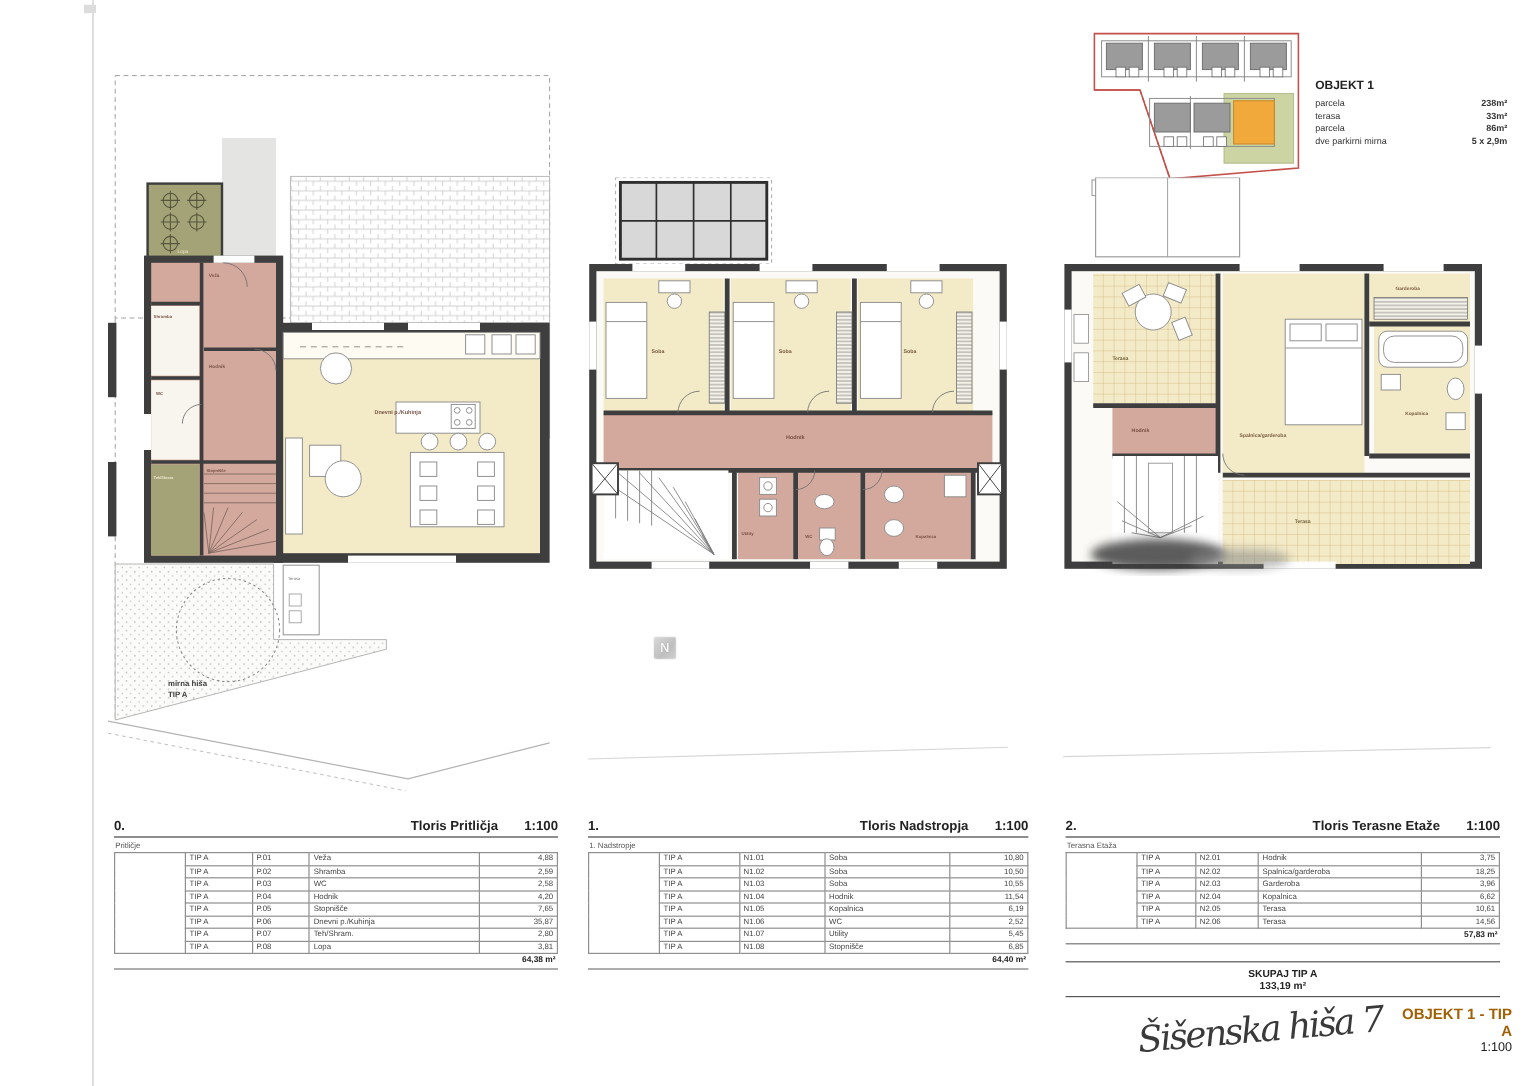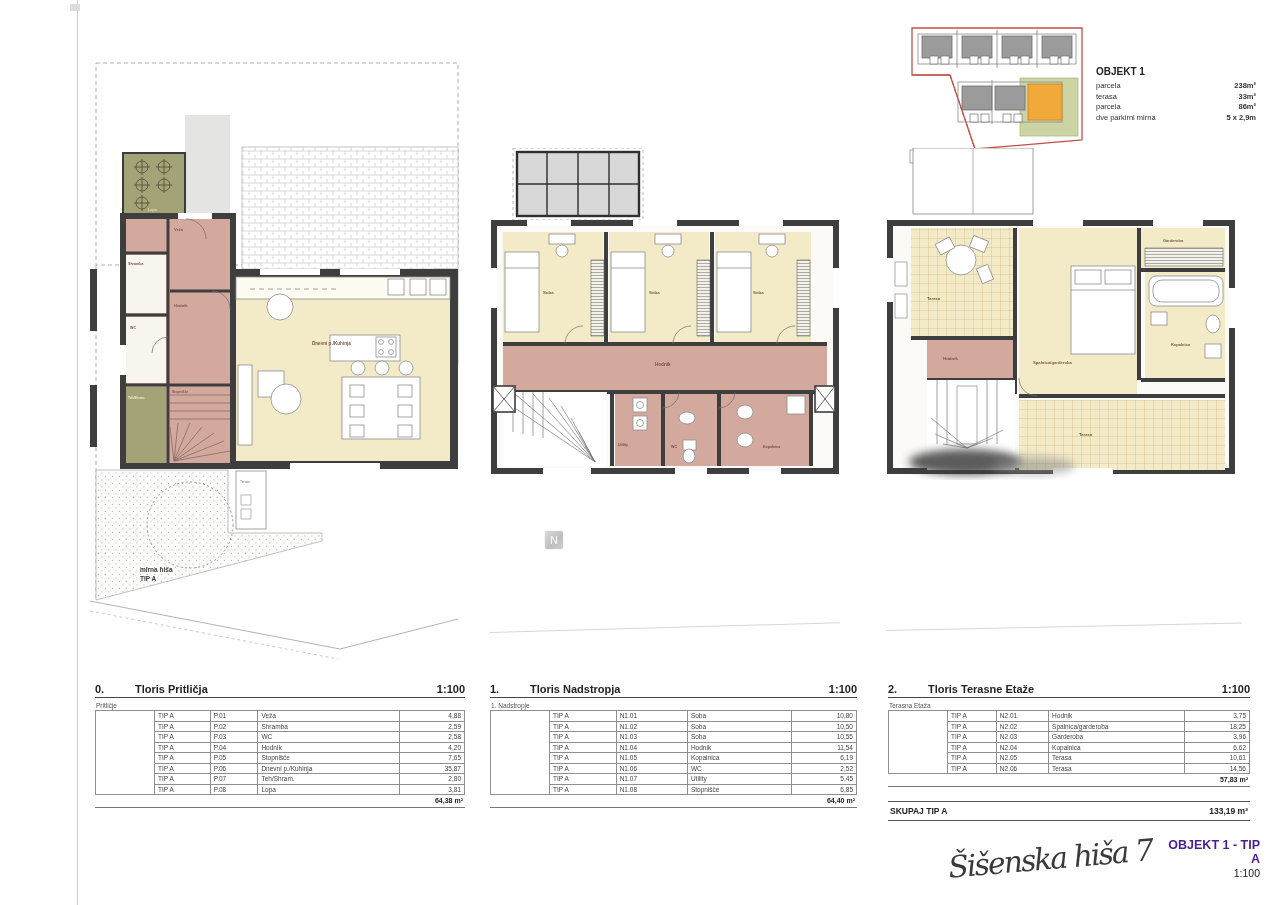--- a/index.html
+++ b/index.html
@@ -19,39 +19,39 @@
   
   .north{left:545px;top:531px;width:18px;height:18px;border-radius:2px;
          background:linear-gradient(135deg,#d9d9d9 0%,#bfbfbf 60%,#cfcfcf 100%);
          box-shadow:0 0 1px #aaa;display:flex;align-items:center;justify-content:center;
          font-size:11px;font-weight:bold;color:#f4f4f4;text-shadow:0 0 1px #909090;}
   
   .tblock{font-size:6.5px;color:#444;}
   .thead{display:flex;align-items:flex-end;font-size:11px;font-weight:bold;color:#222;
          border-bottom:1.5px solid #444;padding-bottom:2px;}
   .thead .idx{width:40px;text-align:left;}
-  .thead .ttl{flex:1;text-align:left;}
+  .thead .ttl{flex:1;text-align:right;}
   .thead .scl{width:50px;text-align:right;}
   .tsub{font-size:6.5px;color:#555;margin:4px 0 1px 1px;}
   table.rooms{border-collapse:collapse;width:100%;}
   table.rooms td{border:0.8px solid #8f8f8f;height:9.5px;padding:0 3px;
                  font-size:6.5px;color:#444;white-space:nowrap;}
   table.rooms td.swatch{width:52px;background:#fff;}
   table.rooms td.num{text-align:right;width:58px;}
   .ttotal{display:flex;justify-content:flex-end;font-weight:bold;font-size:7px;color:#222;
           padding:2px 2px 3px 0;border-bottom:1px solid #777;}
   .summary{margin-top:14px;border-top:1.3px solid #555;border-bottom:1.3px solid #555;
            display:flex;justify-content:space-between;align-items:center;
-           font-weight:bold;font-size:8.5px;color:#222;padding:4px 2px;}
+           font-weight:bold;font-size:8.5px;color:#222;padding:4px 2px;flex-direction:column;}
   
   .titleblock{left:948px;top:838px;width:312px;display:flex;align-items:center;gap:10px;}
   .signature{font-family:"DejaVu Serif",serif;font-style:italic;font-size:30px;color:#3a3a3a;
              transform:rotate(-5deg);white-space:nowrap;letter-spacing:-2px;}
   .tb-right{text-align:right;flex:1;}
-  .tb-project{font-size:12.5px;font-weight:bold;color:#4c1d95;}
+  .tb-project{font-size:12.5px;font-weight:bold;color:#a16207;}
   .tb-scale{font-size:10.5px;color:#222;margin-top:1px;}
   svg text{font-family:"Liberation Sans",sans-serif;}
 </style>
 </head>
 <body>
 
 <div class="abs page-edge"></div>
 <div class="abs page-tick"></div>
 <div class="abs survey" style="left:490px;top:632px;width:350px;transform:rotate(-1.6deg);"></div>
 <div class="abs survey" style="left:886px;top:630px;width:356px;transform:rotate(-1.2deg);"></div>

